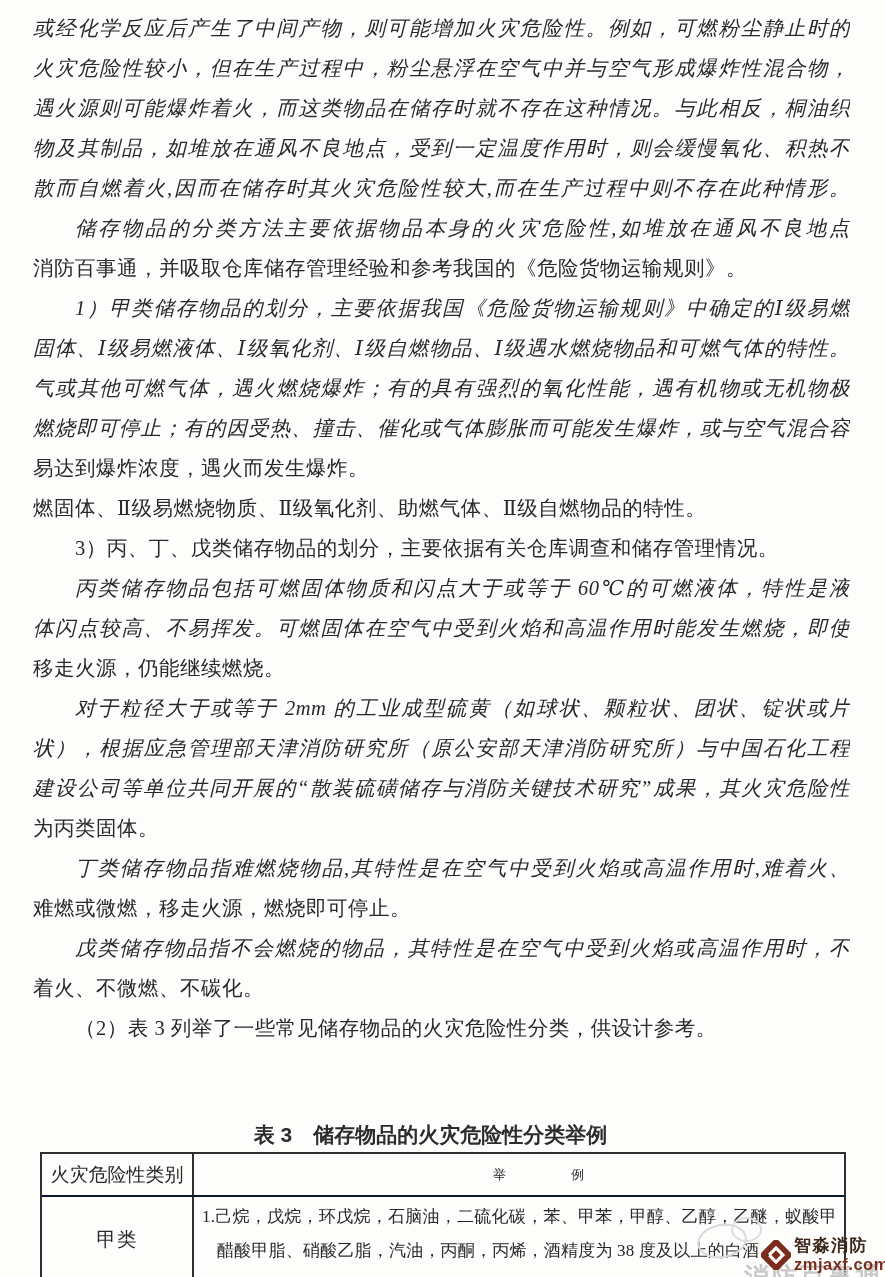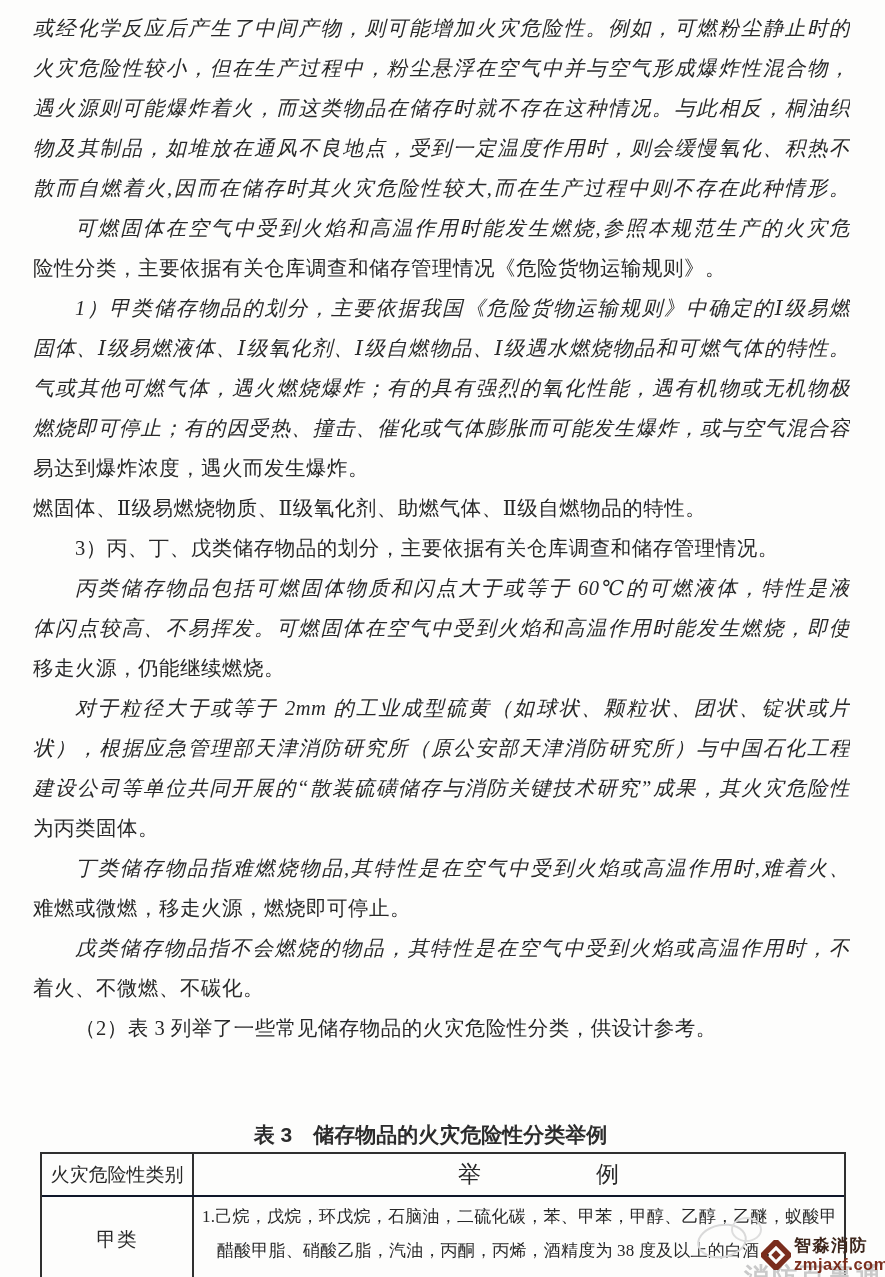--- a/index.html
+++ b/index.html
@@ -56,21 +56,21 @@
   .thead { display: flex; height: 41px; border-bottom: 2px solid #0f172a; justify-content: center; }
   .c1 {
     flex: 0 0 150px; width: 150px;
     border-right: 2px solid #303030;
     display: flex; align-items: center; justify-content: center;
     font-size: 19px;
   }
   .c2 { flex: 1; min-width: 0; }
   .thead .c2 {
     display: flex; align-items: center; justify-content: center;
-    font-size: 23px; white-space: pre; padding-left: 39px;
+    font-size: 13px; white-space: pre; padding-left: 39px;
   }
   .trow { display: flex; height: 84px; }
   .cat { font-size: 19.5px; letter-spacing: 1px; }
   .ex { padding: 3px 7px 0 8px; }
   .exline {
     font-size: 17px;
     height: 34px; line-height: 34px;
     overflow: hidden;
     letter-spacing: 0.2px;
   }
@@ -116,22 +116,22 @@
 <body style="background: rgb(253, 253, 252); color: rgb(40, 40, 40);">
 
 <div class="page">
 
   <div class="body-text">
       <div class="line jst">或经化学反应后产生了中间产物，则可能增加火灾危险性。例如，可燃粉尘静止时的</div>
       <div class="line jst">火灾危险性较小，但在生产过程中，粉尘悬浮在空气中并与空气形成爆炸性混合物，</div>
       <div class="line jst">遇火源则可能爆炸着火，而这类物品在储存时就不存在这种情况。与此相反，桐油织</div>
       <div class="line jst">物及其制品，如堆放在通风不良地点，受到一定温度作用时，则会缓慢氧化、积热不</div>
       <div class="line jst">散而自燃着火,因而在储存时其火灾危险性较大,而在生产过程中则不存在此种情形。</div>
-      <div class="line ind jst">可燃固体在空气中受到火焰和高温作用时能发生燃烧,参照本规范生产的火灾危</div>
-      <div class="line">险性分类，主要依据有关仓库调查和储存管理情况《危险货物运输规则》。</div>
+      <div class="line ind jst">储存物品的分类方法主要依据物品本身的火灾危险性,如堆放在通风不良地点</div>
+      <div class="line">消防百事通，并吸取仓库储存管理经验和参考我国的《危险货物运输规则》。</div>
       <div class="line ind jst">1）甲类储存物品的划分，主要依据我国《危险货物运输规则》中确定的Ⅰ级易燃</div>
       <div class="line jst">固体、Ⅰ级易燃液体、Ⅰ级氧化剂、Ⅰ级自燃物品、Ⅰ级遇水燃烧物品和可燃气体的特性。</div>
       <div class="line jst">气或其他可燃气体，遇火燃烧爆炸；有的具有强烈的氧化性能，遇有机物或无机物极</div>
       <div class="line jst">燃烧即可停止；有的因受热、撞击、催化或气体膨胀而可能发生爆炸，或与空气混合容</div>
       <div class="line">易达到爆炸浓度，遇火而发生爆炸。</div>
       <div class="line">燃固体、Ⅱ级易燃烧物质、Ⅱ级氧化剂、助燃气体、Ⅱ级自燃物品的特性。</div>
       <div class="line ind">3）丙、丁、戊类储存物品的划分，主要依据有关仓库调查和储存管理情况。</div>
       <div class="line ind jst">丙类储存物品包括可燃固体物质和闪点大于或等于 60℃的可燃液体，特性是液</div>
       <div class="line jst">体闪点较高、不易挥发。可燃固体在空气中受到火焰和高温作用时能发生燃烧，即使</div>
       <div class="line">移走火源，仍能继续燃烧。</div>

